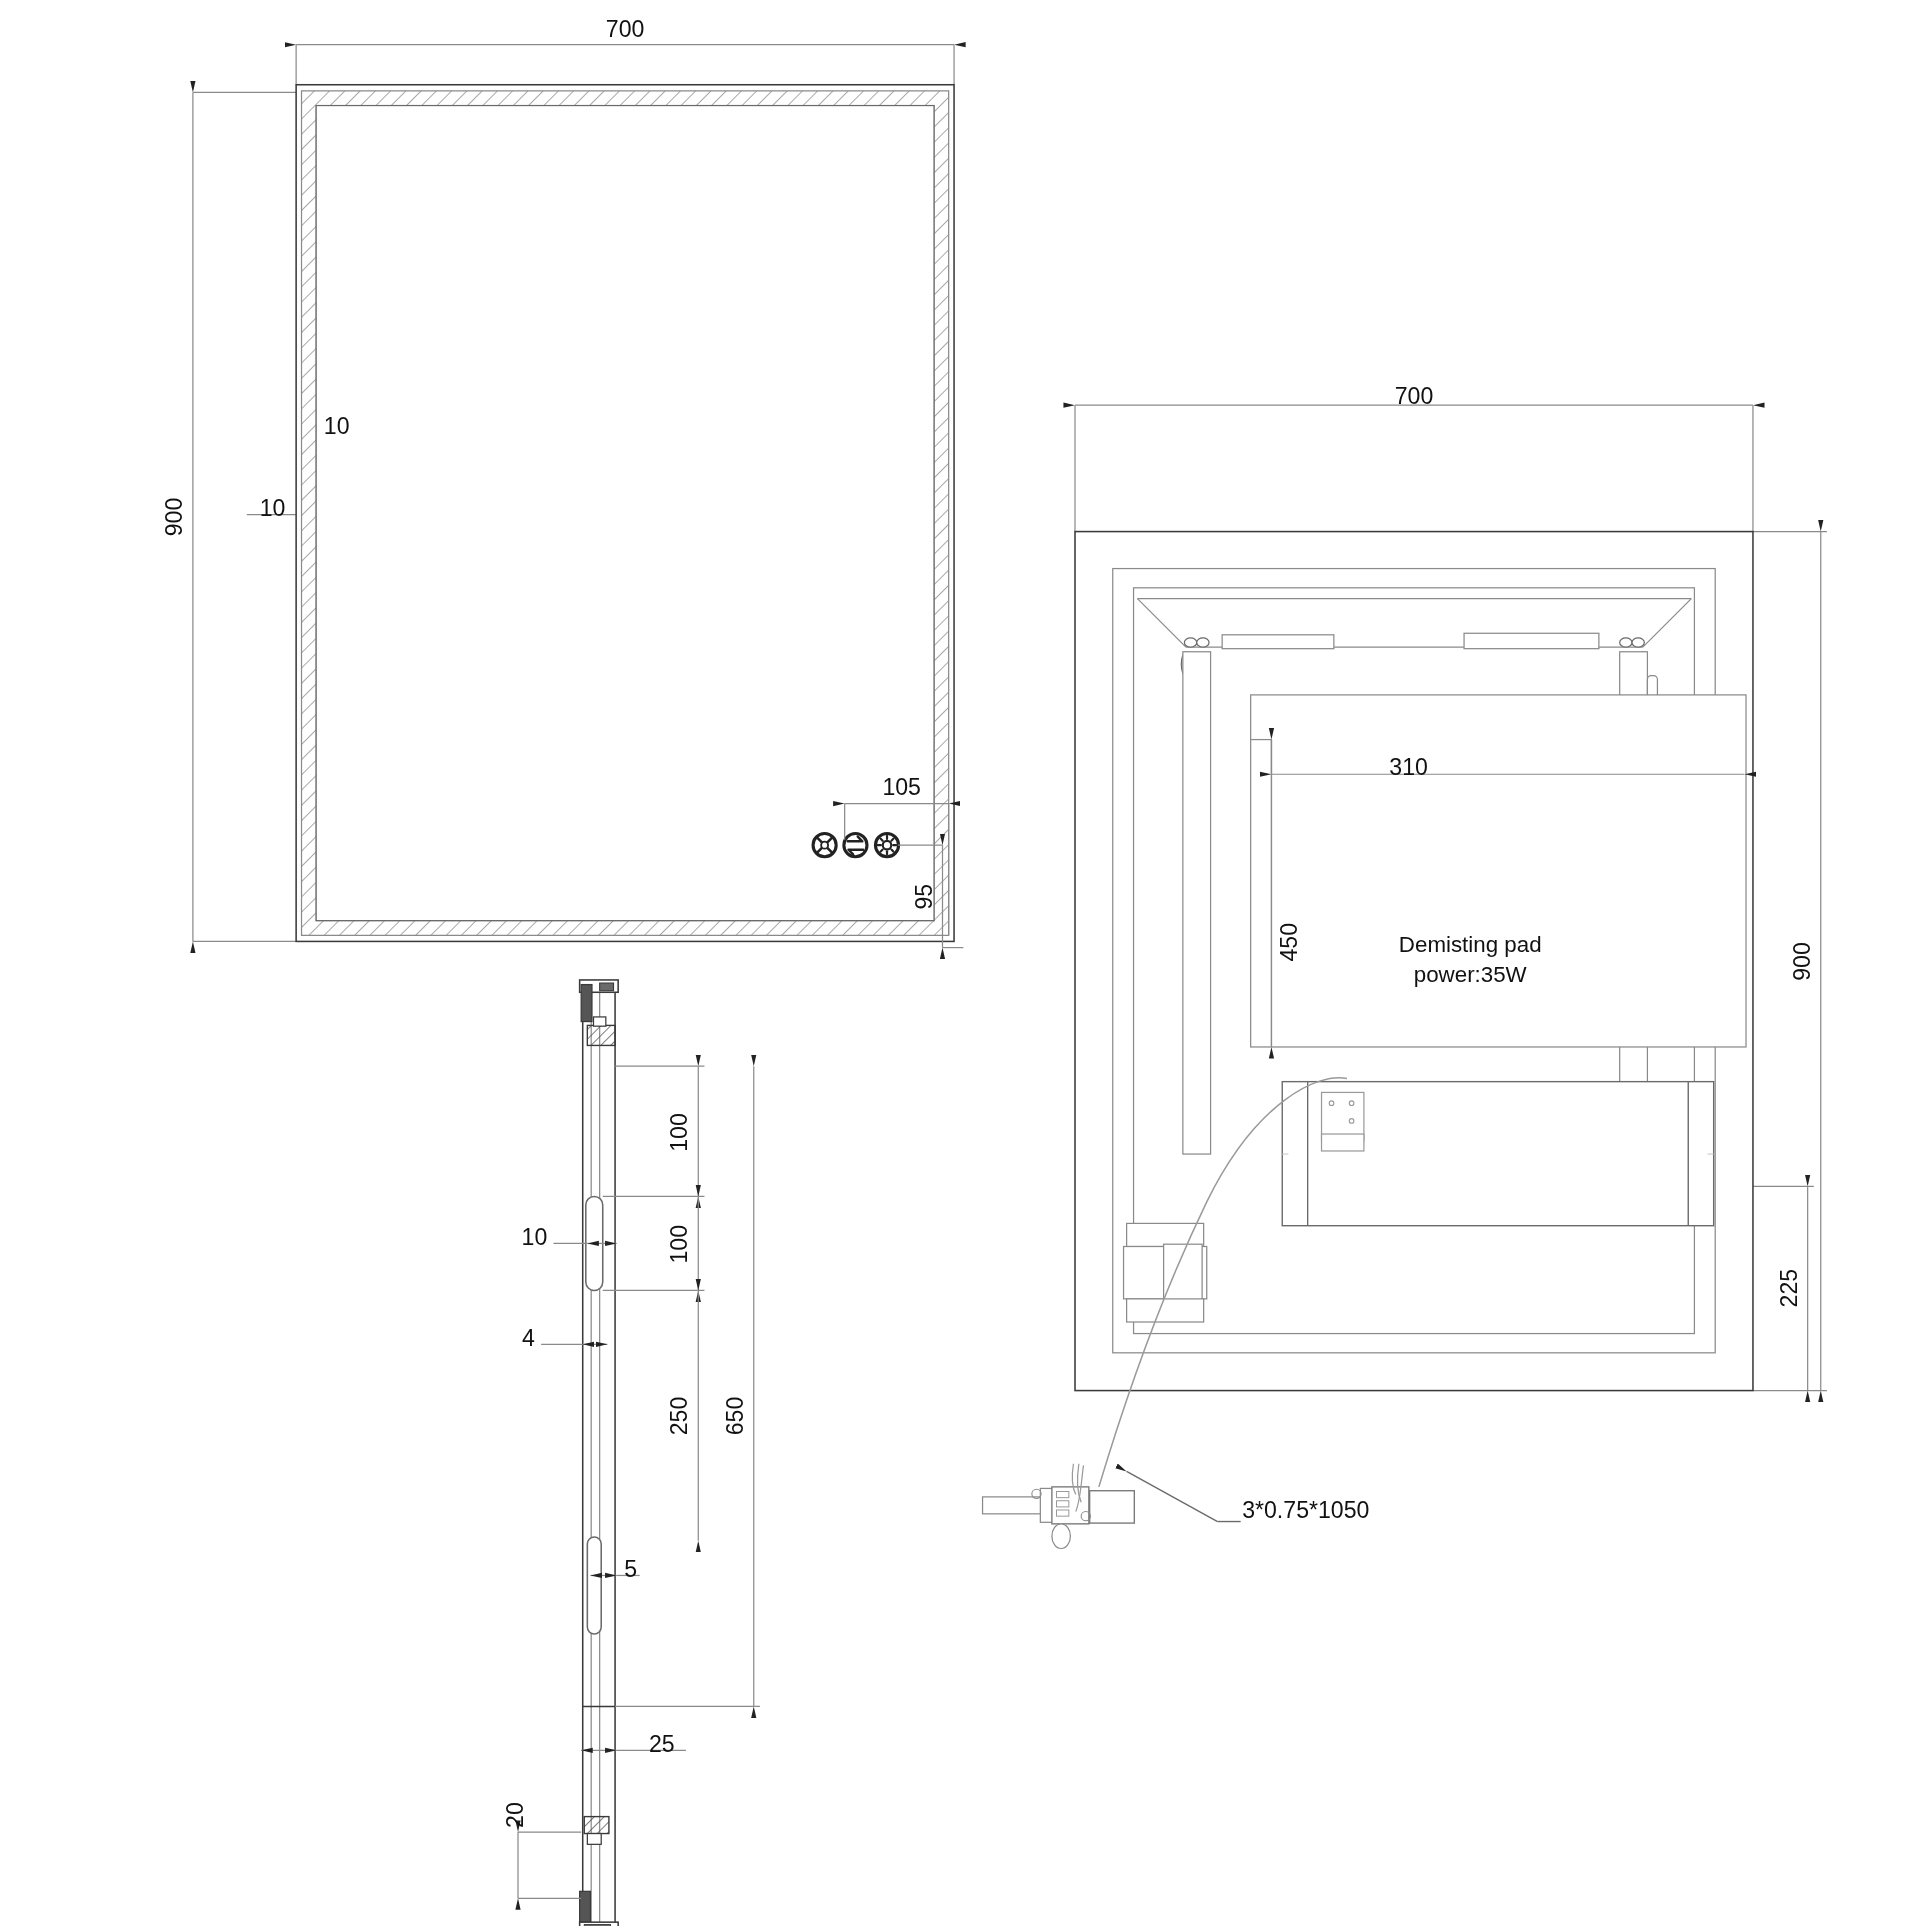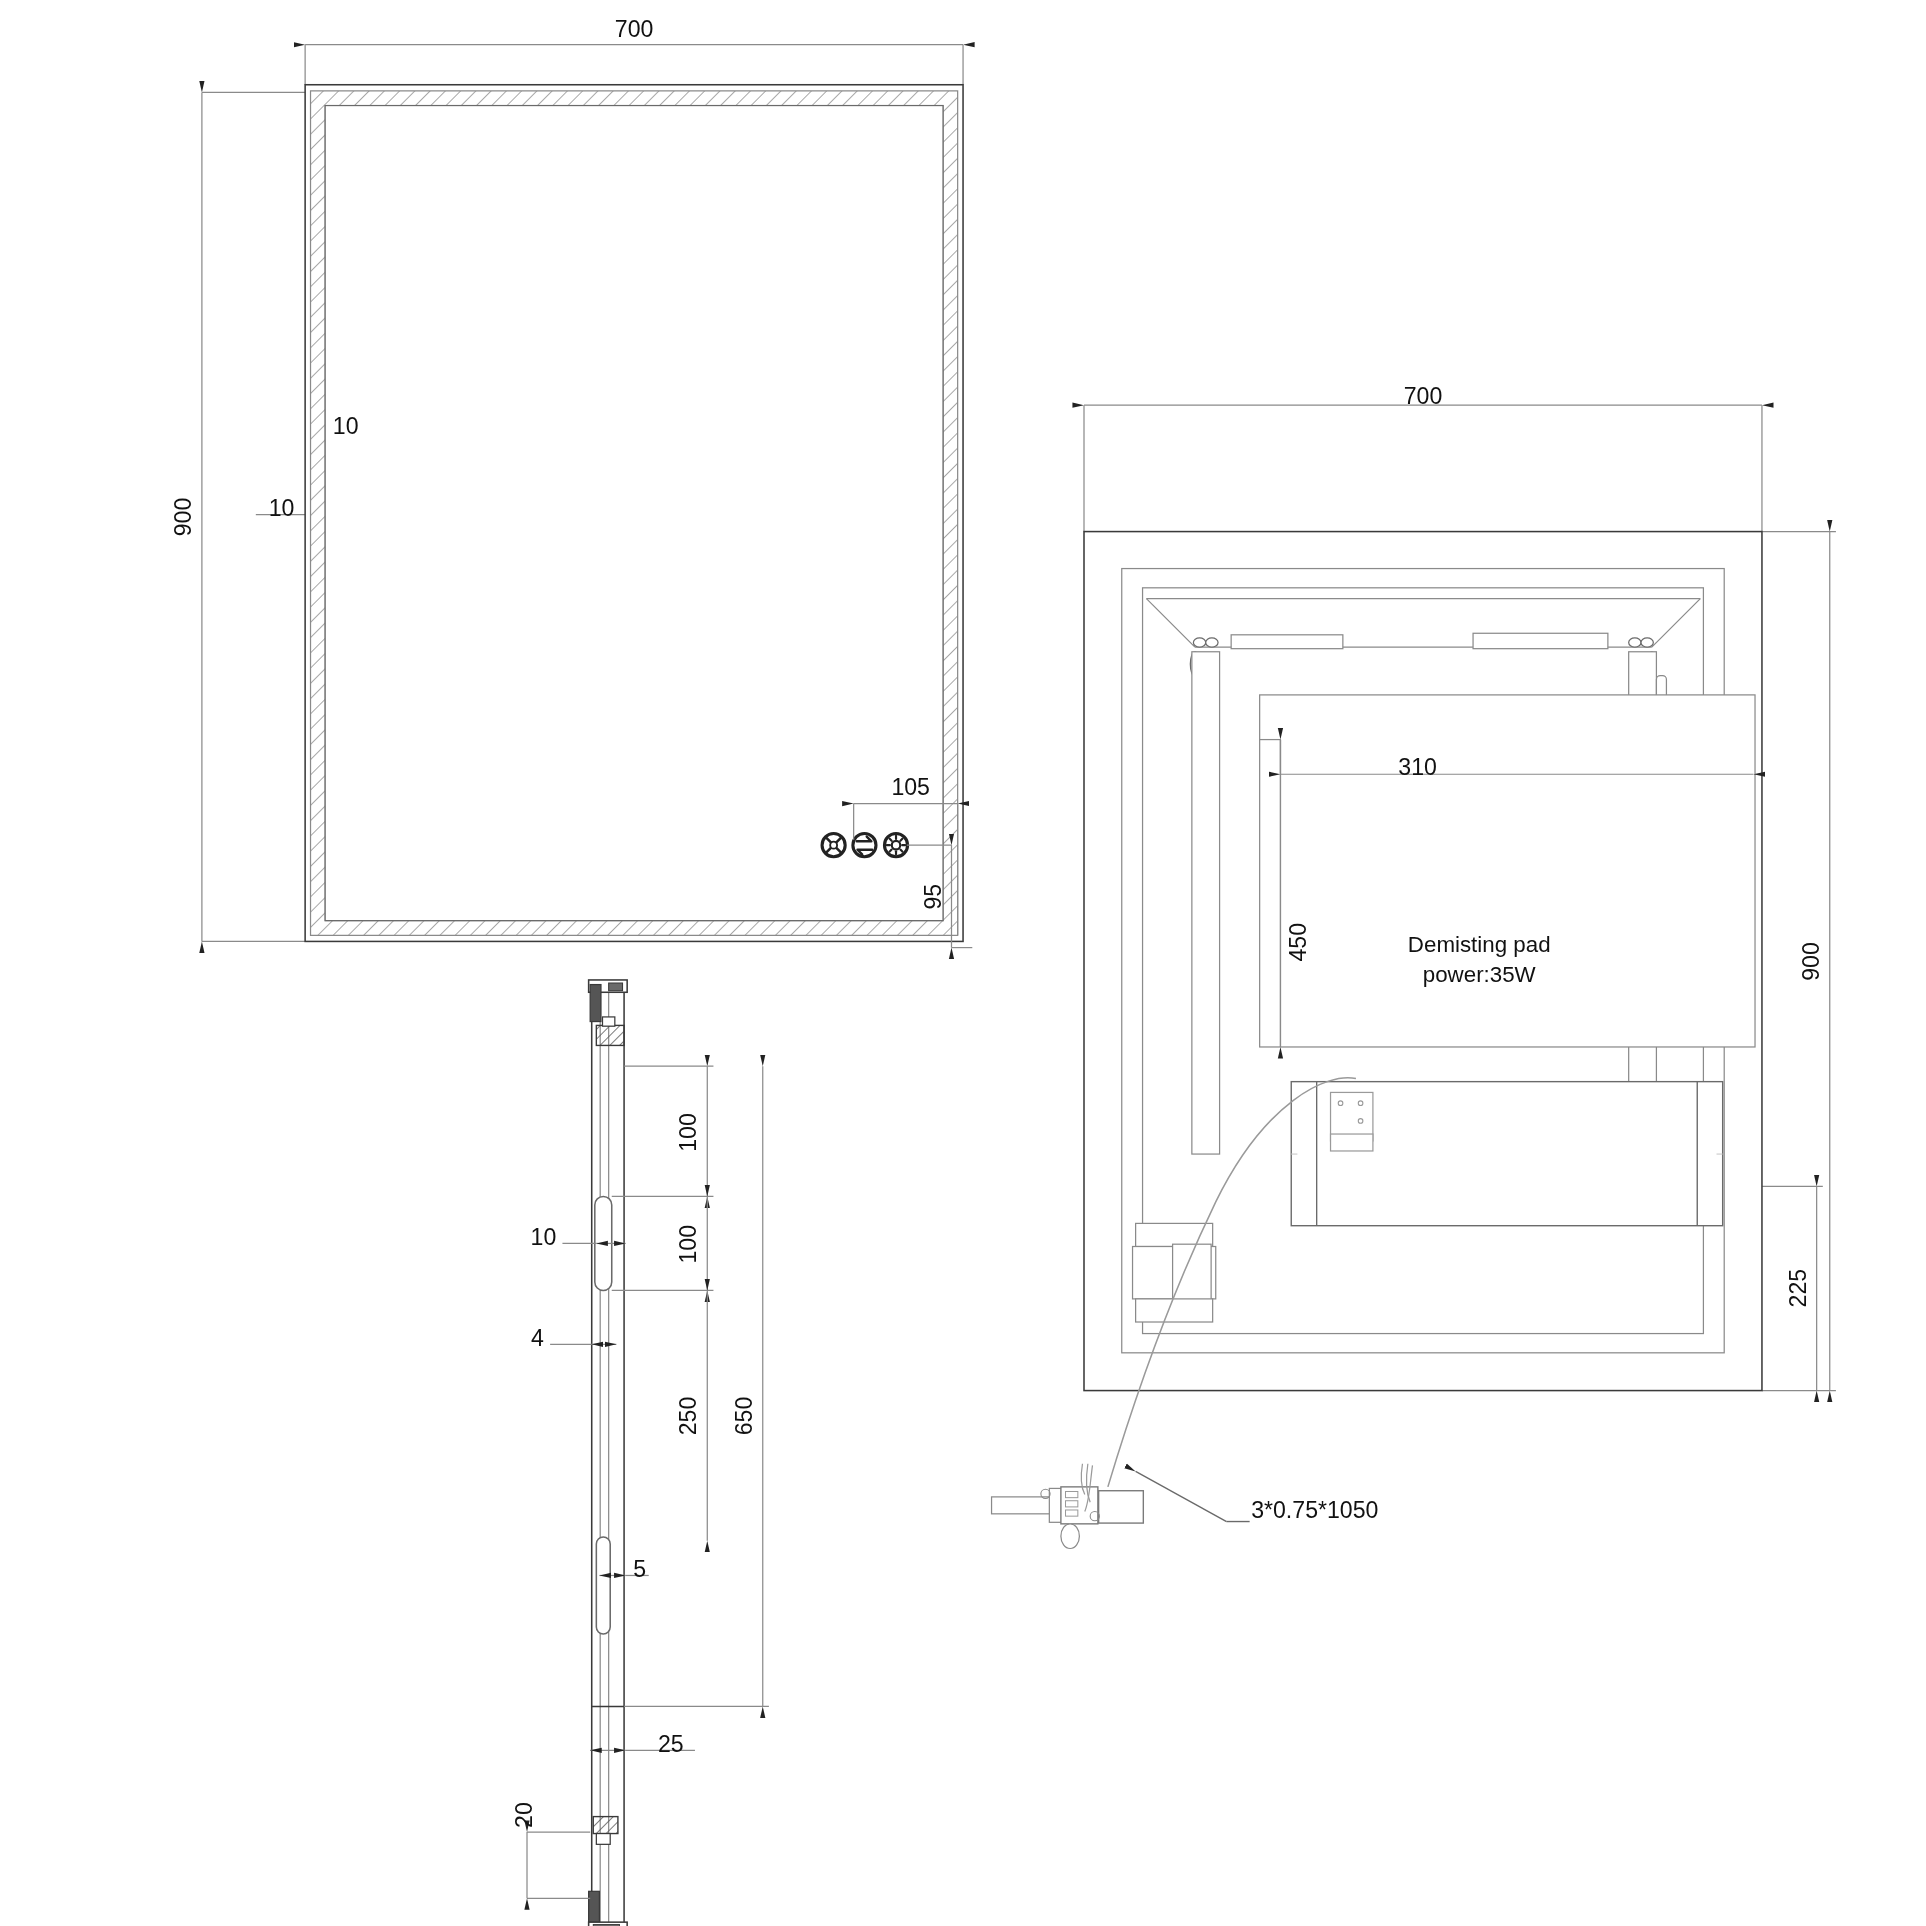--- a/index.html
+++ b/index.html
@@ -1,18 +1,18 @@
 <!DOCTYPE html>
 <html style="font-size:12.3px"><head>
 <meta charset="utf-8">
 <style>
   html,body{margin:0;padding:0;background:#ffffff;}
   body{width:1926px;height:1926px;position:relative;overflow:hidden;
        font-family:"Liberation Sans","DejaVu Sans",sans-serif;color:#111;}
-  #sheet{position:absolute;left:17px;top:0;width:1575px;height:1926px;}
+  #sheet{position:absolute;left:8px;top:0;width:1575px;height:1926px;}
   svg{position:absolute;left:0;top:0;width:1926px;height:1926px;}
   .dimtext{font-family:"Liberation Sans","DejaVu Sans",sans-serif;
            font-size:30px;fill:#111;dominant-baseline:middle;}
   .dimtext.ctr{text-anchor:middle;}
   .dimtext.end{text-anchor:end;}
   .dimtext.start{text-anchor:start;}
   .labeltext{font-family:"Liberation Sans","DejaVu Sans",sans-serif;
              font-size:29px;fill:#111;text-anchor:middle;dominant-baseline:middle;}
 </style>
 </head>

